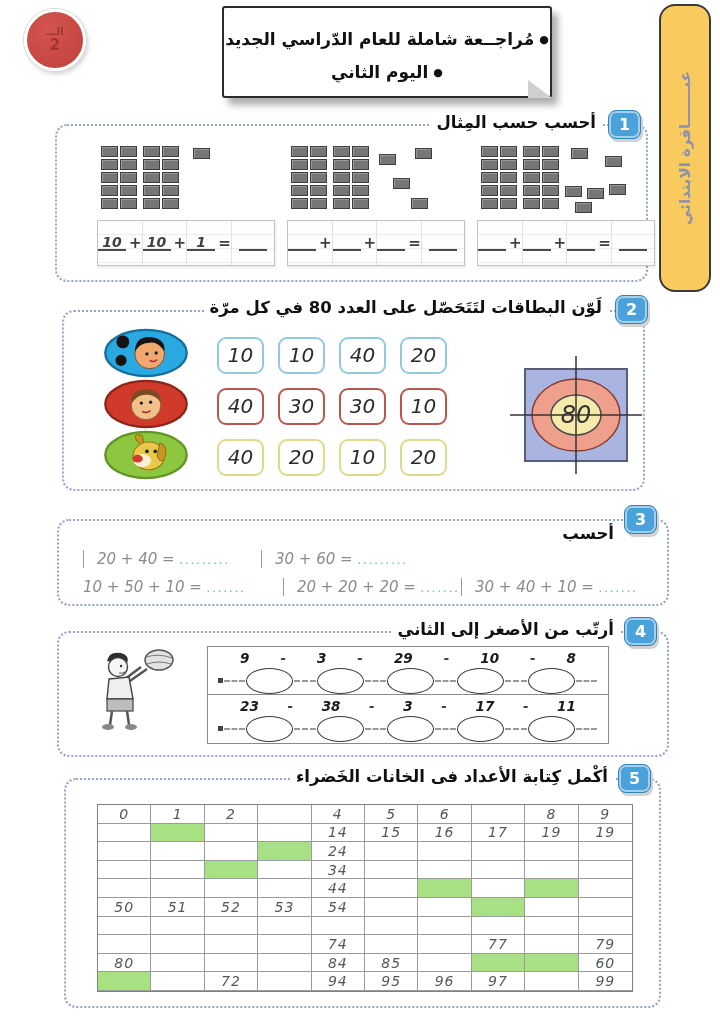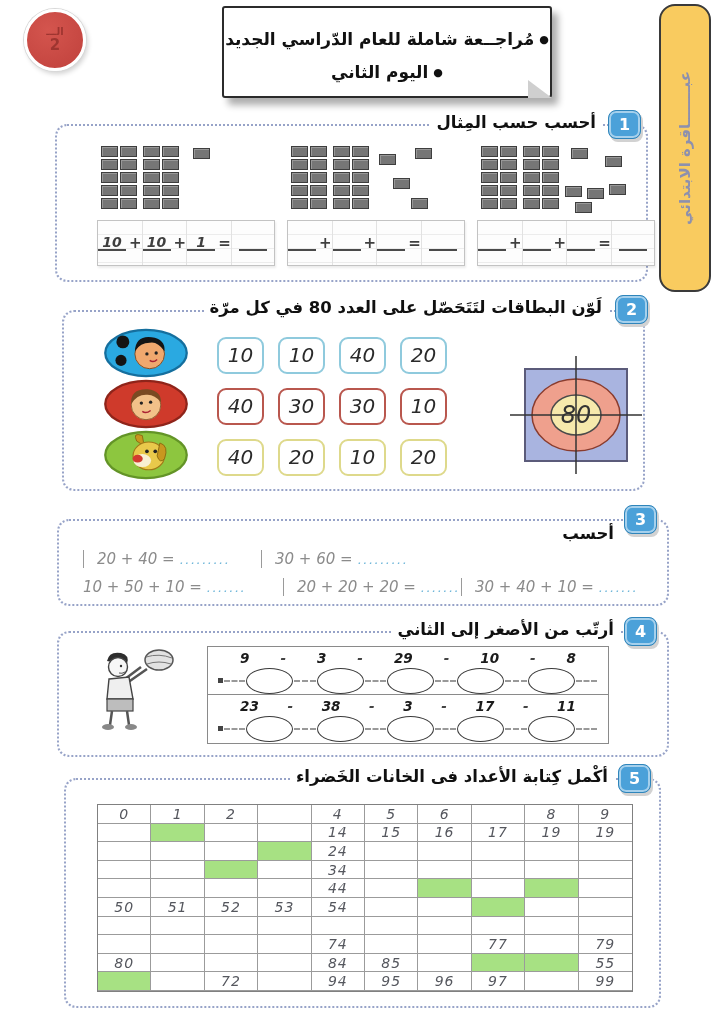--- a/index.html
+++ b/index.html
@@ -528,21 +528,21 @@
         <div class="h-cell">79</div>
         <div class="h-cell">80</div>
         <div class="h-cell"></div>
         <div class="h-cell"></div>
         <div class="h-cell"></div>
         <div class="h-cell">84</div>
         <div class="h-cell">85</div>
         <div class="h-cell"></div>
         <div class="h-cell green" style="background: rgb(167, 225, 131);"></div>
         <div class="h-cell green" style="background: rgb(167, 225, 131);"></div>
-        <div class="h-cell">55</div>
+        <div class="h-cell">60</div>
         <div class="h-cell green" style="background: rgb(167, 225, 131);"></div>
         <div class="h-cell"></div>
         <div class="h-cell">72</div>
         <div class="h-cell"></div>
         <div class="h-cell">94</div>
         <div class="h-cell">95</div>
         <div class="h-cell">96</div>
         <div class="h-cell">97</div>
         <div class="h-cell"></div>
         <div class="h-cell">99</div>

